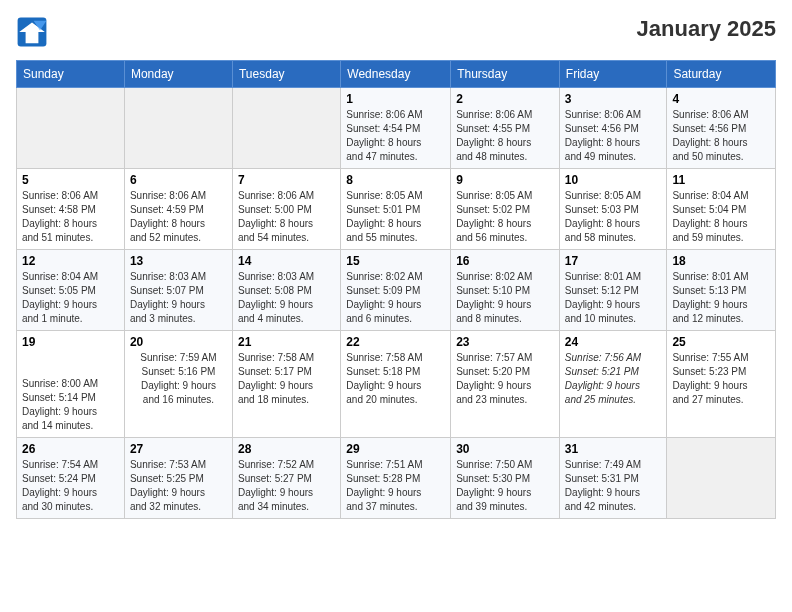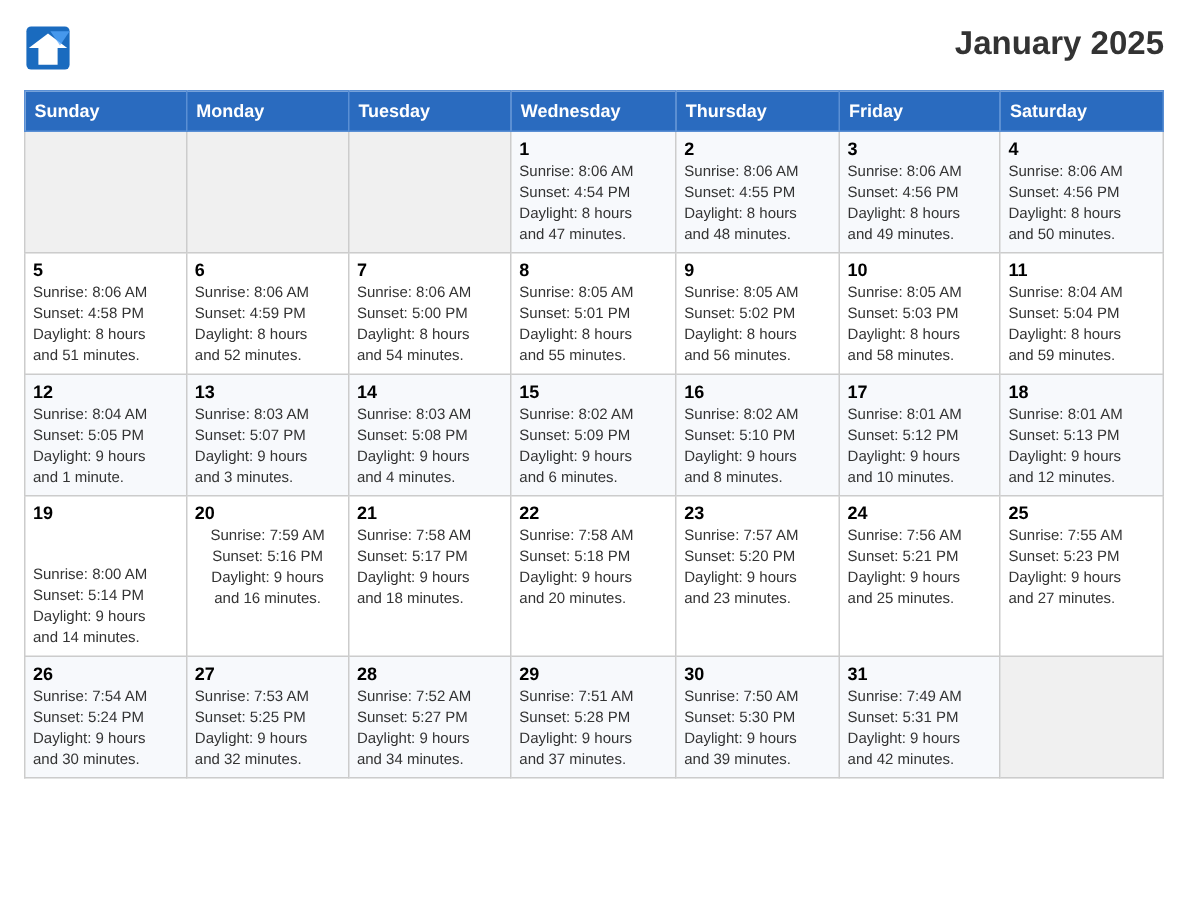--- a/index.html
+++ b/index.html
@@ -50,21 +50,21 @@
       width: 100%;
       border-collapse: collapse;
       font-size: 11px;
     }
     thead tr th {
       background-color: #2a6bbf;
       color: #fff;
       text-align: left;
       padding: 6px 6px;
       font-size: 12px;
-      font-weight: bold;
+      font-weight: normal;
       border: 1px solid #5a8fd4;
     }
     tbody tr td {
       border: 1px solid #ccc;
       vertical-align: top;
       padding: 4px 5px;
       width: 113px;
       min-height: 70px;
       background: #fff;
     }
@@ -284,21 +284,21 @@
         </td>
         <td>
           <span class="day-num">23</span>
           <div class="day-info" style="white-space: pre-line;">Sunrise: 7:57 AM
 Sunset: 5:20 PM
 Daylight: 9 hours
 and 23 minutes.</div>
         </td>
         <td>
           <span class="day-num">24</span>
-          <div class="day-info" style="white-space: pre-line;">Sunrise: 7:56 AM
+          <div class="day-info" style="white-space: pre-line; font-style: italic;">Sunrise: 7:56 AM
 Sunset: 5:21 PM
 Daylight: 9 hours
 and 25 minutes.</div>
         </td>
         <td>
           <span class="day-num">25</span>
           <div class="day-info" style="white-space: pre-line;">Sunrise: 7:55 AM
 Sunset: 5:23 PM
 Daylight: 9 hours
 and 27 minutes.</div>

